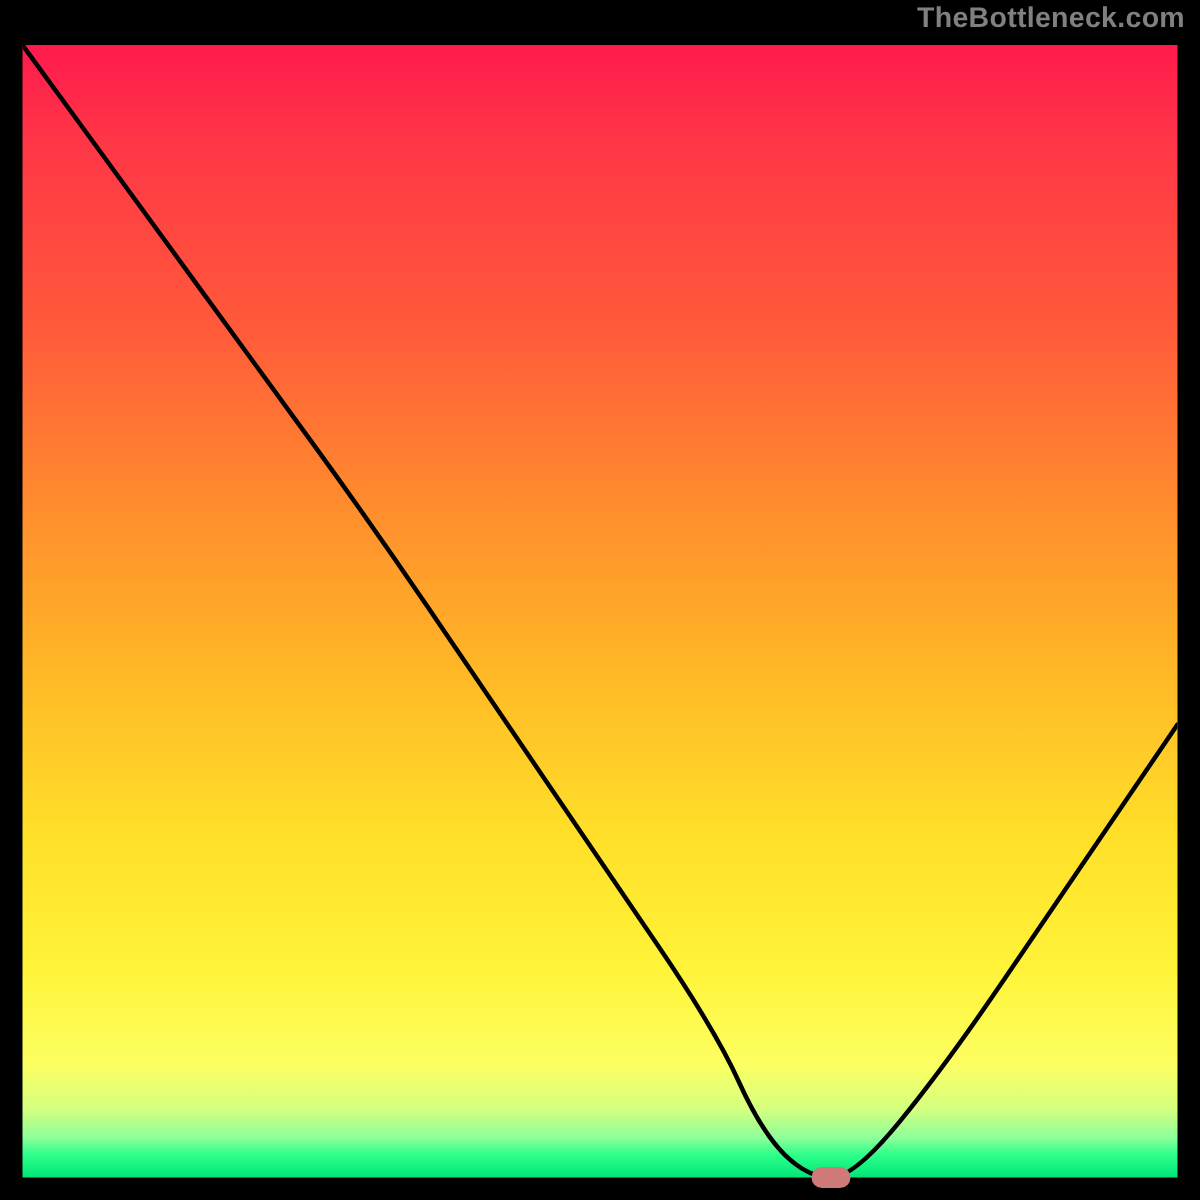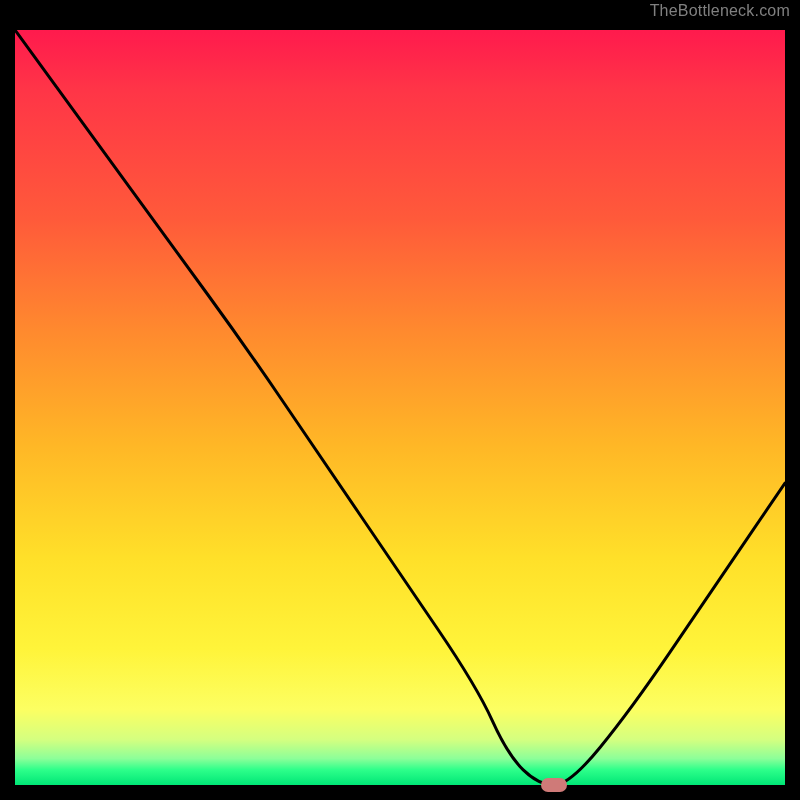--- a/index.html
+++ b/index.html
@@ -17,22 +17,22 @@
     left: 0;
     width: 800px;
     height: 800px;
     background: #000;
   }
   .watermark {
     position: absolute;
     top: 2px;
     right: 10px;
     color: #808080;
-    font-size: 16px;
-    font-weight: 400;
+    font-size: 19px;
+    font-weight: 700;
     letter-spacing: 0.2px;
     user-select: none;
     text-align: center;
   }
   .plot {
     position: absolute;
     top: 30px;
     left: 15px;
     width: 770px;
     height: 755px;

